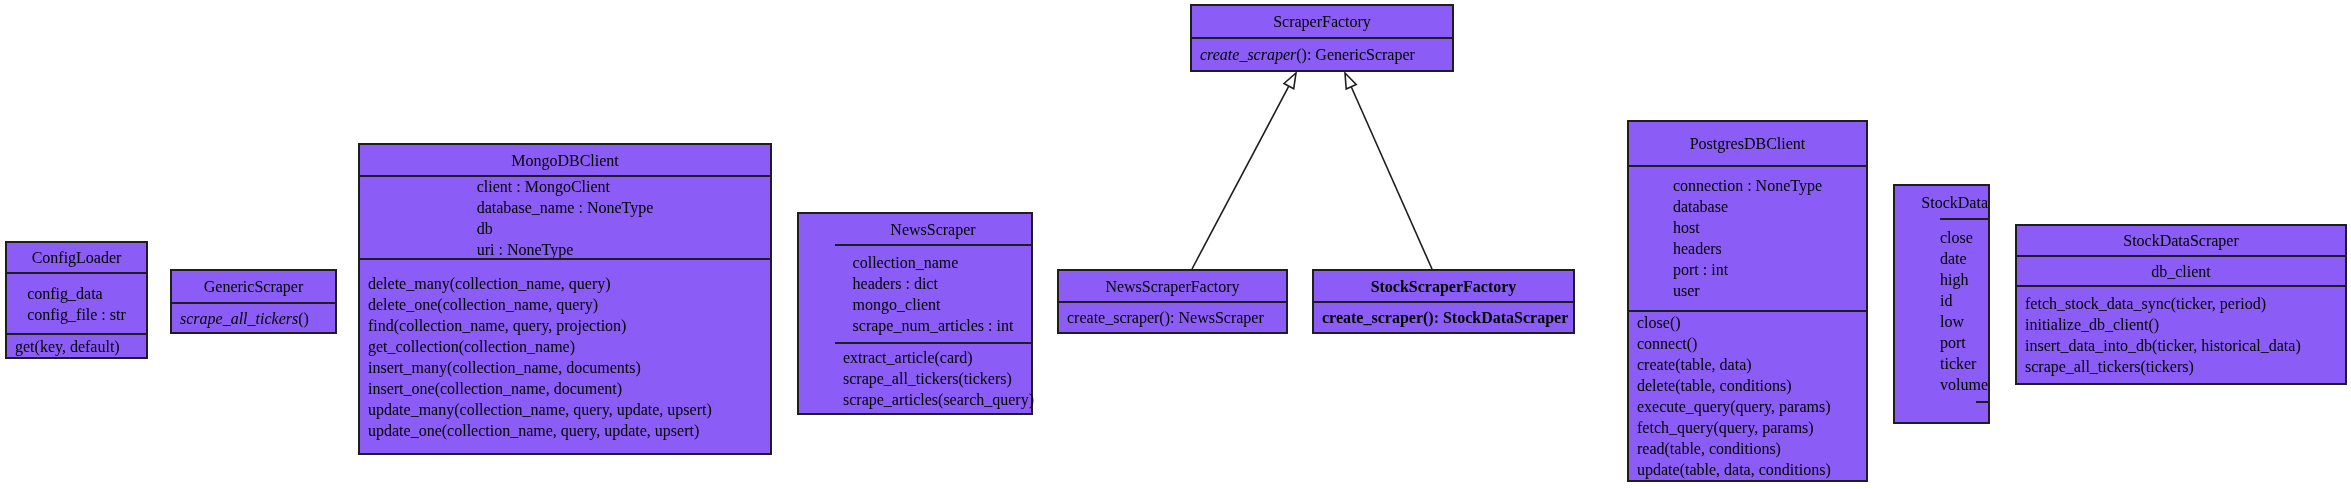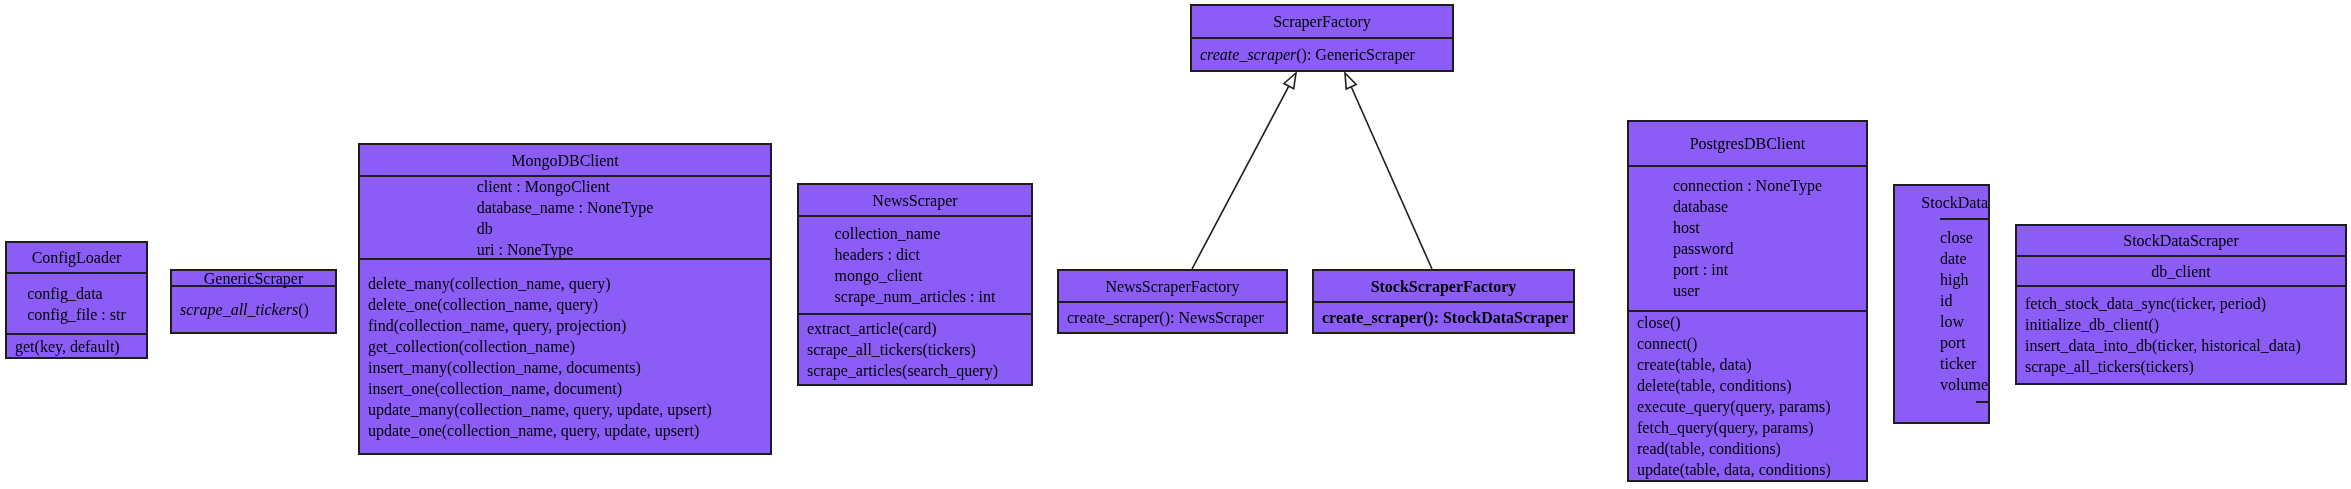--- a/index.html
+++ b/index.html
@@ -64,21 +64,21 @@
           <div class="line">config_data</div>
           <div class="line">config_file : str</div>
         </div>
     </div>
     <div class="sec methods grow">
         <div class="line">get(key, default)</div>
       </div>
   </div>
 
   <div class="box" style="left:170px; top:269px; width:167px; height:65px;">
-    <div class="sec title" style="height:14px">
+    <div class="sec title" style="height:31px">
       <span>GenericScraper</span>
     </div>
     <div class="sec methods grow">
         <div class="line"><i>scrape_all_tickers</i>()</div>
       </div>
   </div>
 
   <div class="box" style="left:358px; top:143px; width:414px; height:312px;">
     <div class="sec title" style="height:30px">
       <span>MongoDBClient</span>
@@ -96,21 +96,21 @@
         <div class="line">delete_one(collection_name, query)</div>
         <div class="line">find(collection_name, query, projection)</div>
         <div class="line">get_collection(collection_name)</div>
         <div class="line">insert_many(collection_name, documents)</div>
         <div class="line">insert_one(collection_name, document)</div>
         <div class="line">update_many(collection_name, query, update, upsert)</div>
         <div class="line">update_one(collection_name, query, update, upsert)</div>
       </div>
   </div>
 
-  <div class="box" style="left:797px; top:183px; width:236px; height:203px;">
+  <div class="box" style="left:797px; top:212px; width:236px; height:203px;padding-left:36px;">
     <div class="sec title" style="height:30px">
       <span>NewsScraper</span>
     </div>
     <div class="sec attrs" style="height:98px">
       <div class="block">
           <div class="line">collection_name</div>
           <div class="line">headers : dict</div>
           <div class="line">mongo_client</div>
           <div class="line">scrape_num_articles : int</div>
         </div>
@@ -151,21 +151,21 @@
 
   <div class="box" style="left:1627px; top:120px; width:241px; height:362px;">
     <div class="sec title" style="height:44px">
       <span>PostgresDBClient</span>
     </div>
     <div class="sec attrs" style="height:150px">
       <div class="block">
           <div class="line">connection : NoneType</div>
           <div class="line">database</div>
           <div class="line">host</div>
-          <div class="line">password</div>
+          <div class="line">headers</div>
           <div class="line">port : int</div>
           <div class="line">user</div>
         </div>
     </div>
     <div class="sec methods grow">
         <div class="line">close()</div>
         <div class="line">connect()</div>
         <div class="line">create(table, data)</div>
         <div class="line">delete(table, conditions)</div>
         <div class="line">execute_query(query, params)</div>

